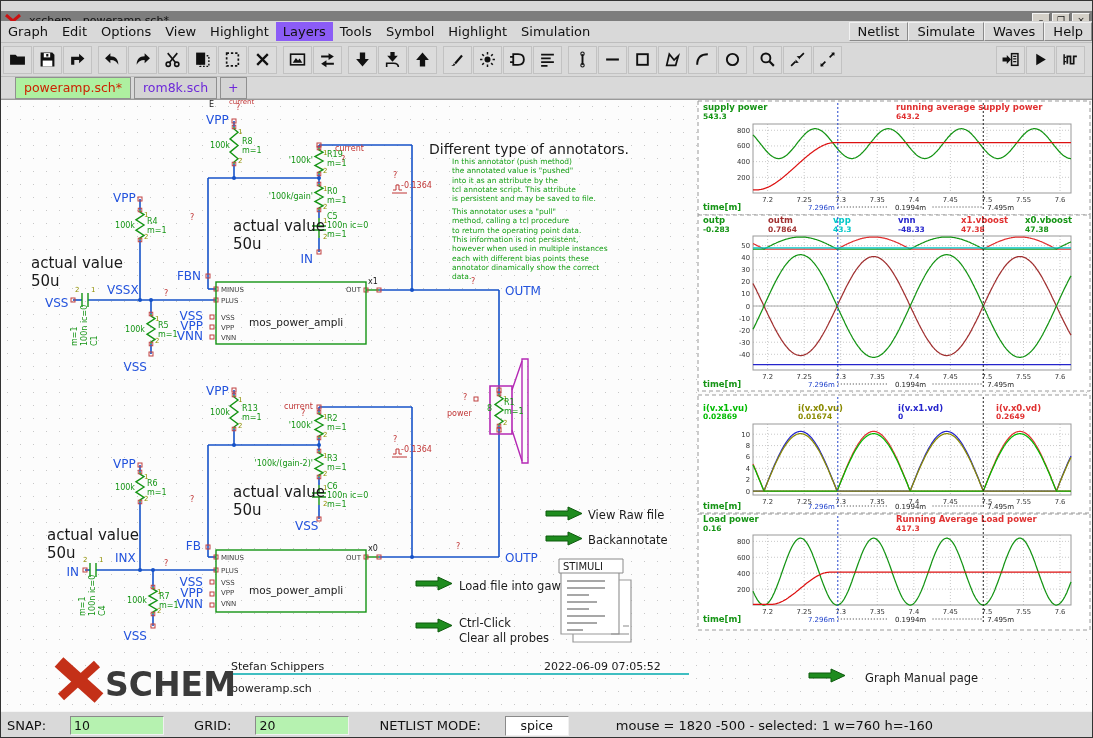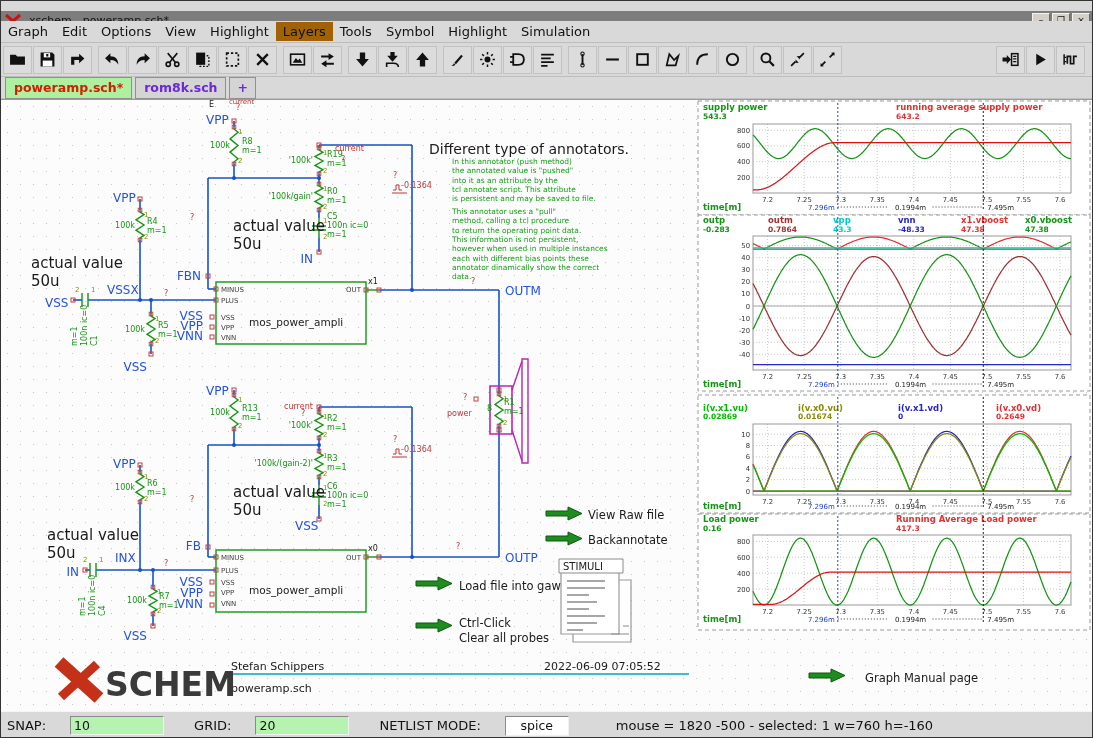--- a/index.html
+++ b/index.html
@@ -8,32 +8,32 @@
   
   #titlebar{position:absolute;left:0;top:10px;width:100%;height:20px;background:#7d7d7d;display:flex;align-items:center;box-sizing:border-box;border-bottom:1px solid #5a5a5a;}
   #titlebar .ticon{width:16px;height:14px;margin-left:4px;}
   #titlebar .ttext{font-size:11px;color:#101010;margin-left:8px;flex:1;}
   .winbtns{display:flex;margin-right:2px;gap:2px;}
   .winbtn{width:16px;height:14px;background:#d4d0c8;border:1px solid;border-color:#f4f4f4 #6a6a6a #6a6a6a #f4f4f4;font-size:9px;line-height:12px;text-align:center;color:#111;}
   
   #menubar{position:absolute;left:0;top:20px;width:100%;height:22px;background:#d9d9d9;display:flex;align-items:center;font-size:13px;color:#111;border-bottom:1px solid #bdbdbd;box-sizing:border-box;}
   #menu-left{display:flex;flex:1;}
   .mitem{padding:2px 7px;cursor:default;}
-  .mitem.hl{background:#a16207;}
+  .mitem.hl{background:#8b5cf6;}
   #menu-right{display:flex;}
   .mbtn{padding:1px 8px;border:1px solid;border-color:#f2f2f2 #8a8a8a #8a8a8a #f2f2f2;background:#d9d9d9;margin-left:0px;}
   
   #toolbar{position:absolute;left:0;top:42px;width:100%;height:34px;background:#d9d9d9;display:flex;align-items:center;box-sizing:border-box;border-bottom:1px solid #bdbdbd;padding-left:2px;}
   .tb-group{display:flex;margin-right:5px;}
   .tbtn{width:29px;height:28px;background:#dcdcdc;border:1px solid #c2c2c2;margin-right:1px;display:flex;align-items:center;justify-content:center;box-sizing:border-box;}
   .tbtn svg{width:17px;height:17px;}
   #toolbar-spacer{flex:1;}
   #toolbar-right{display:flex;margin-right:6px;}
   
-  #tabbar{position:absolute;left:0;top:76px;width:100%;height:22px;background:#d9d9d9;display:flex;align-items:flex-start;box-sizing:border-box;padding-left:4px;border-bottom:1px solid #c0c0c0;font-weight:bold;}
+  #tabbar{position:absolute;left:0;top:76px;width:100%;height:22px;background:#d9d9d9;display:flex;align-items:flex-start;box-sizing:border-box;padding-left:14px;border-bottom:1px solid #c0c0c0;}
   .tab{font-size:12.5px;padding:2px 8px 3px 8px;border:1px solid #909090;margin-right:3px;background:#d4d4d4;color:#6d28d9;}
   .tab.active{background:#aef0a0;color:#cc2200;}
   .tab.plus{padding:2px 7px 3px 7px;}
   
   #canvas{position:absolute;left:0;top:98px;width:1093px;height:612px;background-color:#fcfcfc;background-image:radial-gradient(circle,#c7c7c7 0.9px,rgba(0,0,0,0) 1px);background-size:13px 13px;border-top:1px solid #9a9a9a;box-sizing:border-box;overflow:hidden;}
   #canvas svg{position:absolute;left:0;top:0;}
   
   #statusbar{position:absolute;left:0;top:710px;width:100%;height:28px;background:#d9d9d9;display:flex;align-items:center;font-size:13px;color:#111;box-sizing:border-box;border-top:1px solid #f5f5f5;padding-left:6px;gap:20px;}
   .sblabel{margin-right:4px;}
   .sbinput{width:86px;height:17px;background:#b6f2b0;border:1px solid;border-color:#8a8a8a #f0f0f0 #f0f0f0 #8a8a8a;font-size:12.5px;font-family:"DejaVu Sans","Liberation Sans",sans-serif;padding:0 3px;margin-right:10px;color:#111;}
@@ -61,20 +61,26 @@
         <span class="mitem">Graph</span>
         <span class="mitem">Edit</span>
         <span class="mitem">Options</span>
         <span class="mitem">View</span>
         <span class="mitem">Highlight</span>
         <span class="mitem hl">Layers</span>
         <span class="mitem">Tools</span>
         <span class="mitem">Symbol</span>
         <span class="mitem">Highlight</span>
         <span class="mitem">Simulation</span>
+      </div>
+    <div id="menu-right">
+        <span class="mbtn">Netlist</span>
+        <span class="mbtn">Simulate</span>
+        <span class="mbtn">Waves</span>
+        <span class="mbtn">Help</span>
       </div>
   </div>
   <div id="toolbar">
     <span id="toolbar-groups" style="display:flex;">
         <span class="tb-group">
           <span class="tbtn">
             <svg viewBox="0 0 16 16">
               <path d="M1 13 V3.5 H6.2 L7.8 5.2 H15 V13 Z" fill="#111"></path>
             </svg>
           </span>

